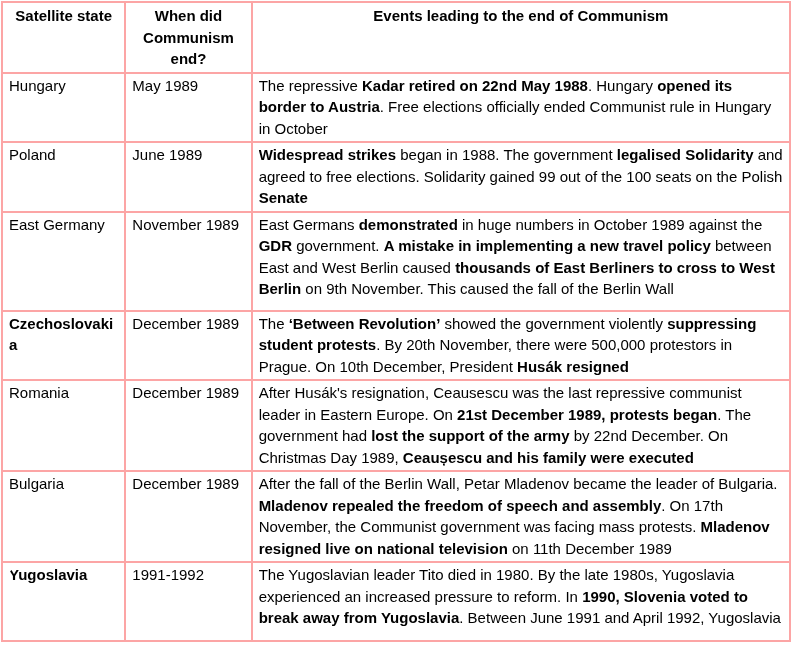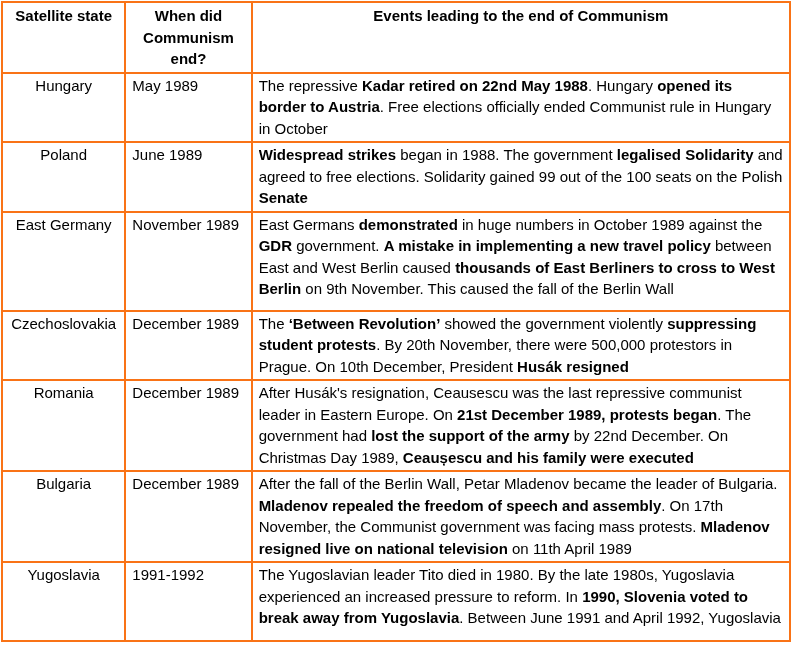--- a/index.html
+++ b/index.html
@@ -17,38 +17,38 @@
     table-layout: fixed;
     width: 790px;
     margin: 1px;
     background: #ffffff;
   }
   table.comm-table col.c-state  { width: 123px; }
   table.comm-table col.c-when   { width: 126px; }
   table.comm-table col.c-events { width: 537px; }
   table.comm-table th,
   table.comm-table td {
-    border: 2px solid #f97316;
+    border: 2px solid #fca5a5;
     vertical-align: top;
     font-size: 15px;
     line-height: 21.5px;
     padding: 1px 6px 2px 6px;
     overflow: hidden;
     word-wrap: break-word;
   }
   table.comm-table th {
     font-weight: bold;
     text-align: center;
     padding-top: 2px;
   }
   td.col-state {
-    text-align: center;
+    text-align: left;
   }
   td.col-state.bold {
-    font-weight: normal;
+    font-weight: bold;
     border-radius: 25px;
   }
   td.col-when {
     text-align: left;
   }
   td.col-events {
     text-align: left;
     padding-left: 7px;
     padding-right: 7px;
     border-radius: 21px;
@@ -103,21 +103,21 @@
         <td class="col-events"><span>The </span><strong>‘Between Revolution’</strong><span> showed the government violently </span><strong>suppressing student protests</strong><span>. By 20th November, there were 500,000 protestors in Prague. On 10th December, President </span><strong>Husák resigned</strong></td>
       </tr>
       <tr>
         <td class="col-state">Romania</td>
         <td class="col-when">December 1989</td>
         <td class="col-events"><span>After Husák's resignation, Ceausescu was the last repressive communist leader in Eastern Europe. On </span><strong>21st December 1989, protests began</strong><span>. The government had </span><strong>lost the support of the army</strong><span> by 22nd December. On Christmas Day 1989, </span><strong>Ceaușescu and his family were executed</strong></td>
       </tr>
       <tr>
         <td class="col-state">Bulgaria</td>
         <td class="col-when">December 1989</td>
-        <td class="col-events"><span>After the fall of the Berlin Wall, Petar Mladenov became the leader of Bulgaria. </span><strong>Mladenov repealed the freedom of speech and assembly</strong><span>. On 17th November, the Communist government was facing mass protests. </span><strong>Mladenov resigned live on national television</strong><span> on 11th April 1989</span></td>
+        <td class="col-events"><span>After the fall of the Berlin Wall, Petar Mladenov became the leader of Bulgaria. </span><strong>Mladenov repealed the freedom of speech and assembly</strong><span>. On 17th November, the Communist government was facing mass protests. </span><strong>Mladenov resigned live on national television</strong><span> on 11th December 1989</span></td>
       </tr>
       <tr>
         <td class="col-state bold">Yugoslavia</td>
         <td class="col-when">1991-1992</td>
         <td class="col-events"><span>The Yugoslavian leader Tito died in 1980. By the late 1980s, Yugoslavia experienced an increased pressure to reform. In </span><strong>1990, Slovenia voted to break away from Yugoslavia</strong><span>. Between June 1991 and April 1992, Yugoslavia </span></td>
       </tr>
     </tbody>
 </table>
 
 </body></html>

